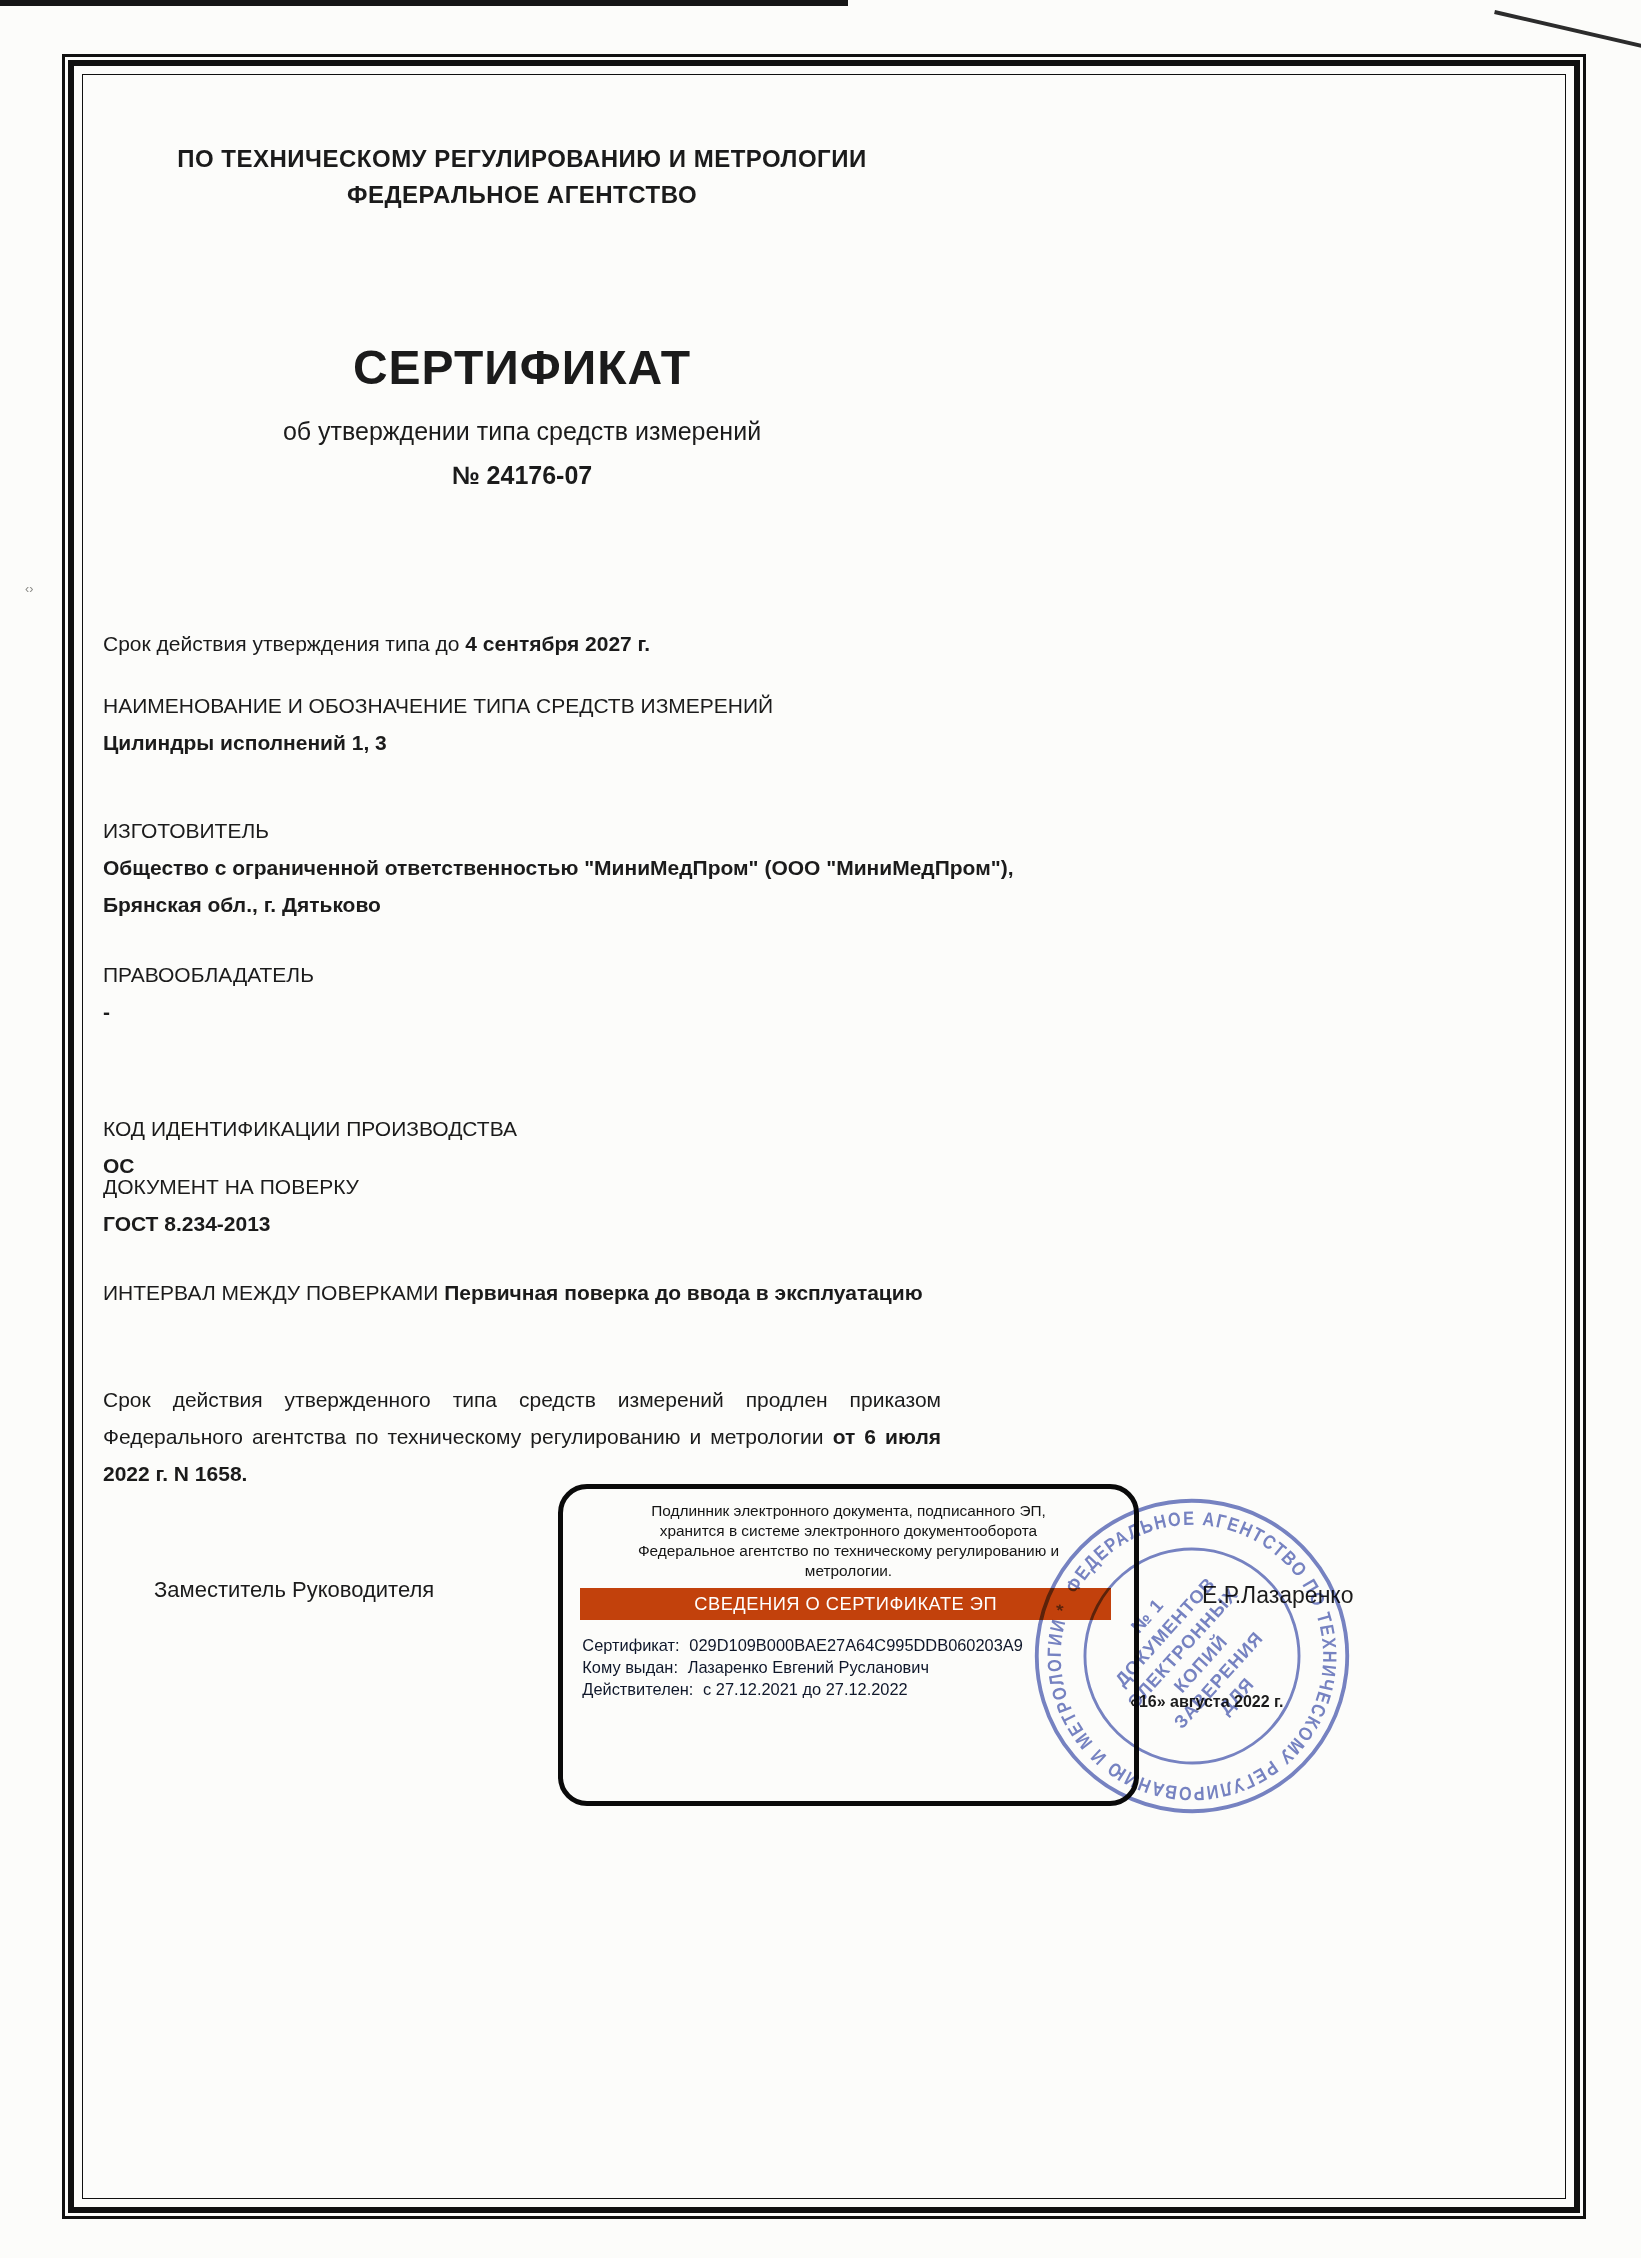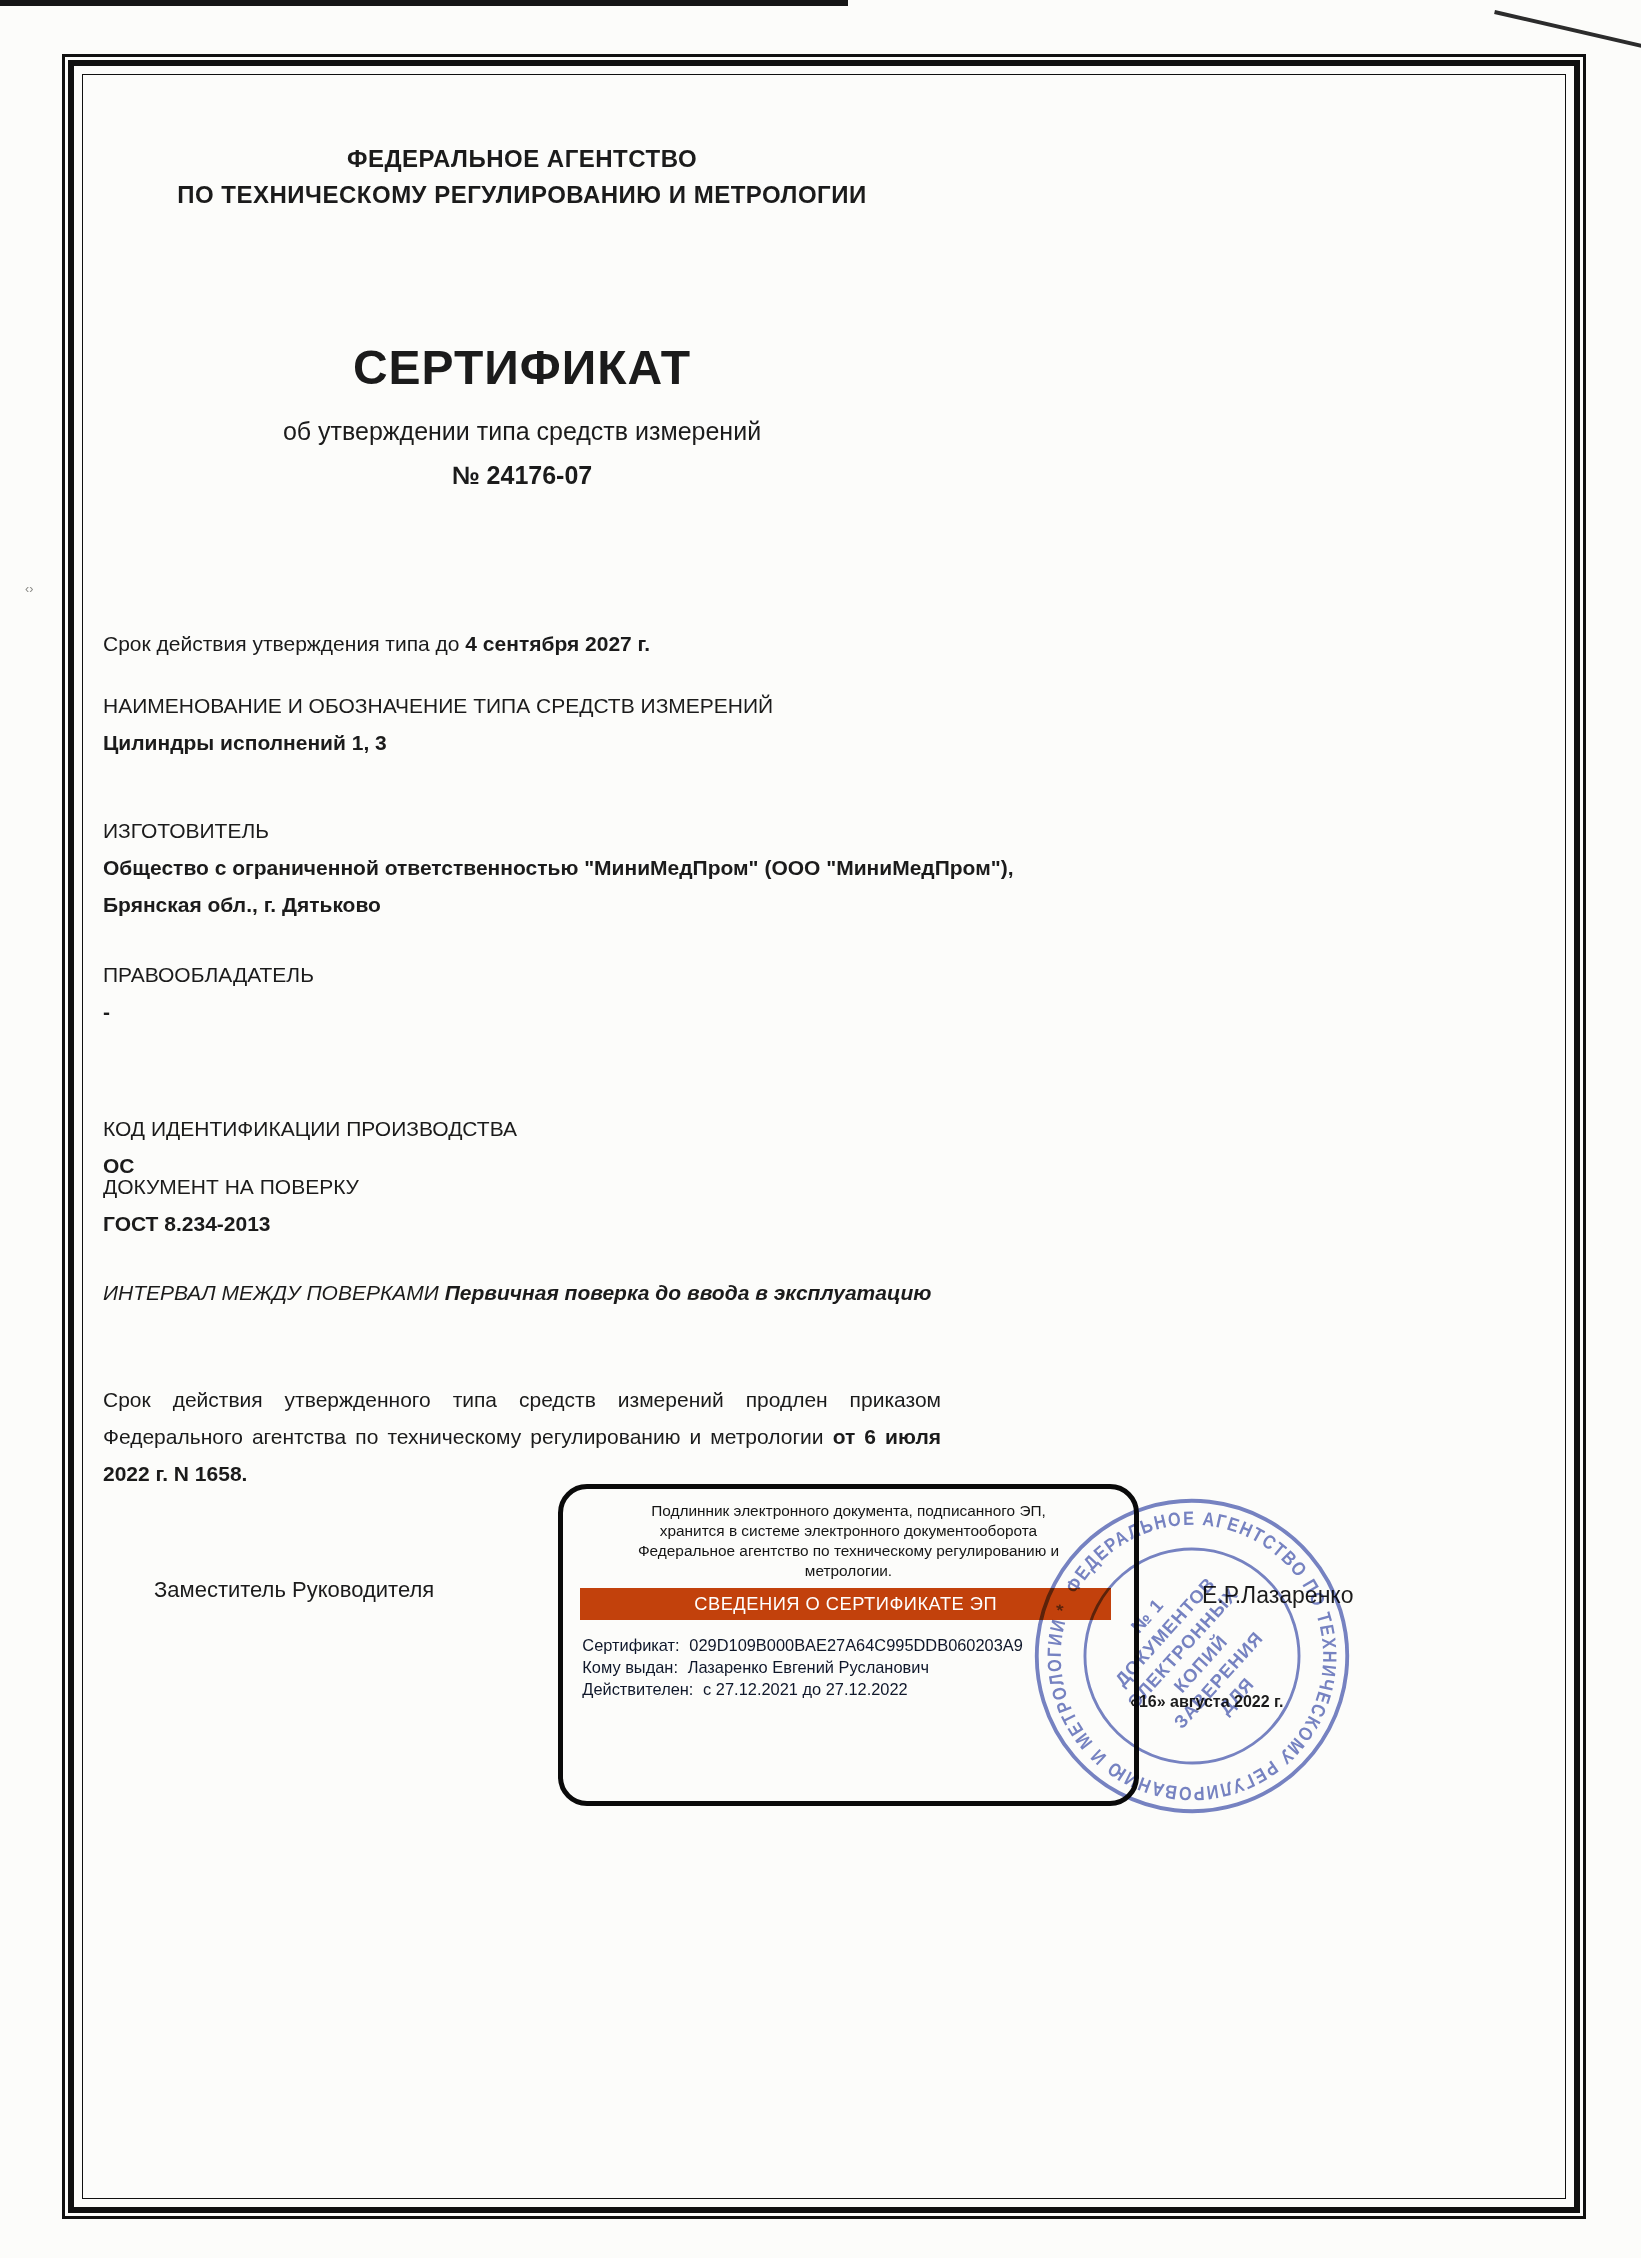--- a/index.html
+++ b/index.html
@@ -83,22 +83,22 @@
   <div class="scan-diag"></div>
   <div class="scan-smudge">‹›</div>
 
   <div class="frame-outer">
     <div class="frame-mid">
       <div class="frame-inner"></div>
     </div>
   </div>
 
   <div class="abs center-col header" style="top:141px;">
+    <div>ПО ТЕХНИЧЕСКОМУ РЕГУЛИРОВАНИЮ И МЕТРОЛОГИИ</div>
     <div>ФЕДЕРАЛЬНОЕ АГЕНТСТВО</div>
-    <div>ПО ТЕХНИЧЕСКОМУ РЕГУЛИРОВАНИЮ И МЕТРОЛОГИИ</div>
   </div>
 
   <div class="abs center-col title" style="top:340px;">СЕРТИФИКАТ</div>
   <div class="abs center-col subtitle" style="top:417px;">об утверждении типа средств измерений</div>
   <div class="abs center-col cert-number" style="top:461px;">№ 24176-07</div>
 
   <div class="abs body-block" style="top:625px;">
     <span>Срок действия утверждения типа до </span><b>4 сентября 2027 г.</b>
   </div>
 
@@ -121,21 +121,21 @@
   <div class="abs body-block" style="top:1062px;margin-top:48px;">
     <div>КОД ИДЕНТИФИКАЦИИ ПРОИЗВОДСТВА</div>
     <b>ОС</b>
   </div>
 
   <div class="abs body-block" style="top:1168px;">
     <div>ДОКУМЕНТ НА ПОВЕРКУ</div>
     <b>ГОСТ 8.234-2013</b>
   </div>
 
-  <div class="abs body-block" style="top:1274px;font-style:italic;">
+  <div class="abs body-block" style="top:1274px;">
     <span>ИНТЕРВАЛ МЕЖДУ ПОВЕРКАМИ </span><b>Первичная поверка до ввода в эксплуатацию</b>
   </div>
 
   <div class="abs body-block justify" style="top:1381px;">
     <span>Срок действия утвержденного типа средств измерений продлен приказом Федерального агентства по техническому регулированию и метрологии </span><b>от 6 июля 2022 г. N 1658.</b>
   </div>
 
   <div class="abs sig-position">Заместитель Руководителя</div>
   <div class="abs sig-name">Е.Р.Лазаренко</div>
   <div class="abs sig-date">«16» августа 2022 г.</div>

